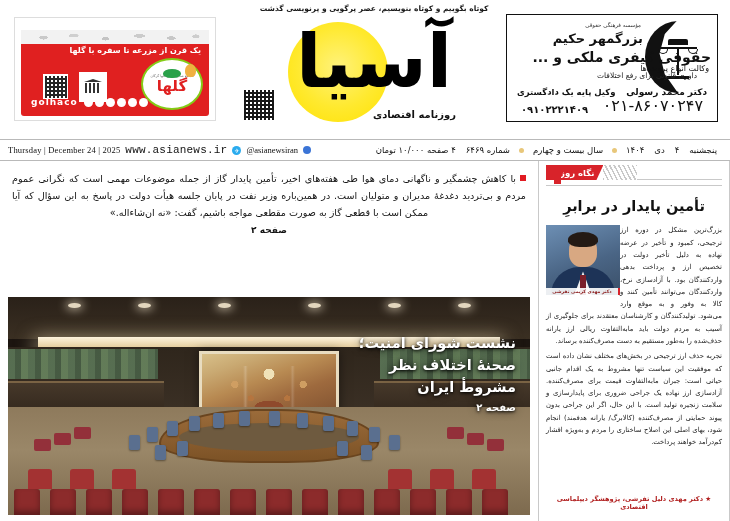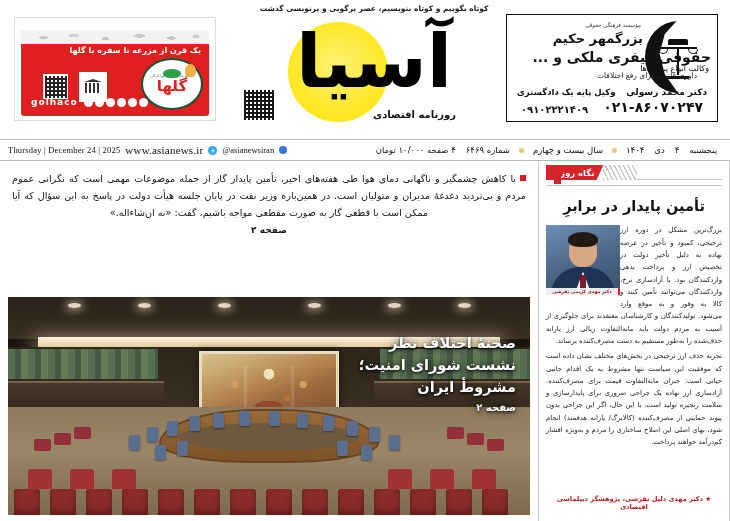--- a/index.html
+++ b/index.html
@@ -45,21 +45,21 @@
   .ad-slogan {
     position: absolute; right: 8px; top: 16px;
     color: #ffffff; font-size: 8px; font-weight: bold;
     letter-spacing: .2px;
     white-space: nowrap;
   }
   .ad-logo-circle {
     position: absolute; right: 6px; top: 28px;
     width: 62px; height: 52px;
     background: #ffffff; border-radius: 50%;
-    border: 2px solid #14532d;
+    border: 2px solid #84cc16;
     display: flex; flex-direction: column;
     align-items: center; justify-content: center;
   }
   .ad-logo-sub { font-size: 3.4px; color: #666; margin-bottom: 1px; white-space: nowrap; }
   .ad-logo-word {
     font-size: 15px; font-weight: bold; color: #e02020;
     line-height: 1; letter-spacing: -.5px;
   }
   .ad-logo-leaf {
     position: absolute; top: 9px; left: 50%; transform: translateX(-50%);
@@ -209,21 +209,21 @@
   .law-name {
     position: absolute; right: 10px; bottom: 24px;
     font-size: 9px; font-weight: bold; color: #111; white-space: nowrap;
   }
   .law-role {
     position: absolute; left: 10px; bottom: 24px;
     font-size: 8.5px; font-weight: bold; color: #111; white-space: nowrap;
   }
   .law-tel1 {
     position: absolute; right: 14px; bottom: 6px;
-    font-size: 14px; font-weight: bold; color: #111; white-space: nowrap;
+    font-size: 16px; font-weight: normal; color: #111; white-space: nowrap;
   }
   .law-tel2 {
     position: absolute; left: 14px; bottom: 6px;
     font-size: 10px; font-weight: bold; color: #111; white-space: nowrap;
   }
 
   
   .infobar {
     position: absolute; top: 139px; left: 0; width: 730px; height: 22px;
     border-top: 1px solid #b9b9b9; border-bottom: 1px solid #b9b9b9;
@@ -235,21 +235,21 @@
   .ib-seg { white-space: nowrap; padding: 0 5px; text-align: right; }
   .ib-sep {
     width: 5px; height: 5px; border-radius: 50%;
     background: #e8c77a; display: inline-block; margin: 0 4px;
   }
   .ib-left {
     margin-right: auto; display: flex; align-items: center; gap: 5px;
     direction: ltr;
   }
   .ib-date-en { font-family: "Liberation Serif", serif; font-size: 8.5px; letter-spacing: .2px; }
-  .ib-site { font-family: Liberation Serif, serif; font-size: 11px; letter-spacing: .2px; }
+  .ib-site { font-family: Liberation Mono, monospace; font-size: 11px; letter-spacing: .2px; }
   .ib-handle { font-family: "Liberation Serif", serif; font-size: 8.5px; }
   .tg-icon {
     width: 9px; height: 9px; border-radius: 50%;
     background: #2aabee; display: inline-flex;
     align-items: center; justify-content: center;
     color: #fff; font-size: 6px;
   }
   .ig-icon {
     width: 8px; height: 8px; border-radius: 50%;
     background: #3b74d6; display: inline-block;
@@ -672,22 +672,22 @@
           <div class="un-seat-row2" style="left:20px;  bottom:26px;"></div>
           <div class="un-seat-row2" style="left:62px;  bottom:26px;"></div>
           <div class="un-seat-row2" style="left:104px; bottom:26px;"></div>
           <div class="un-seat-row2" style="left:380px; bottom:26px;"></div>
           <div class="un-seat-row2" style="left:422px; bottom:26px;"></div>
           <div class="un-seat-row2" style="left:464px; bottom:26px;"></div>
         </div>
       </div>
 
       <div class="photo-caption">
+        <div class="pc-line">نشست شورای امنیت؛</div>
         <div class="pc-line">صحنهٔ اختلاف نظر</div>
-        <div class="pc-line">نشست شورای امنیت؛</div>
         <div class="pc-line">مشروطٔ ایران</div>
         <div class="pc-page">صفحه ۲</div>
       </div>
     </div>
   </div>
 
   <div class="sidebar">
 
     <div class="sb-badge-row">
       <div class="sb-rule"></div>

